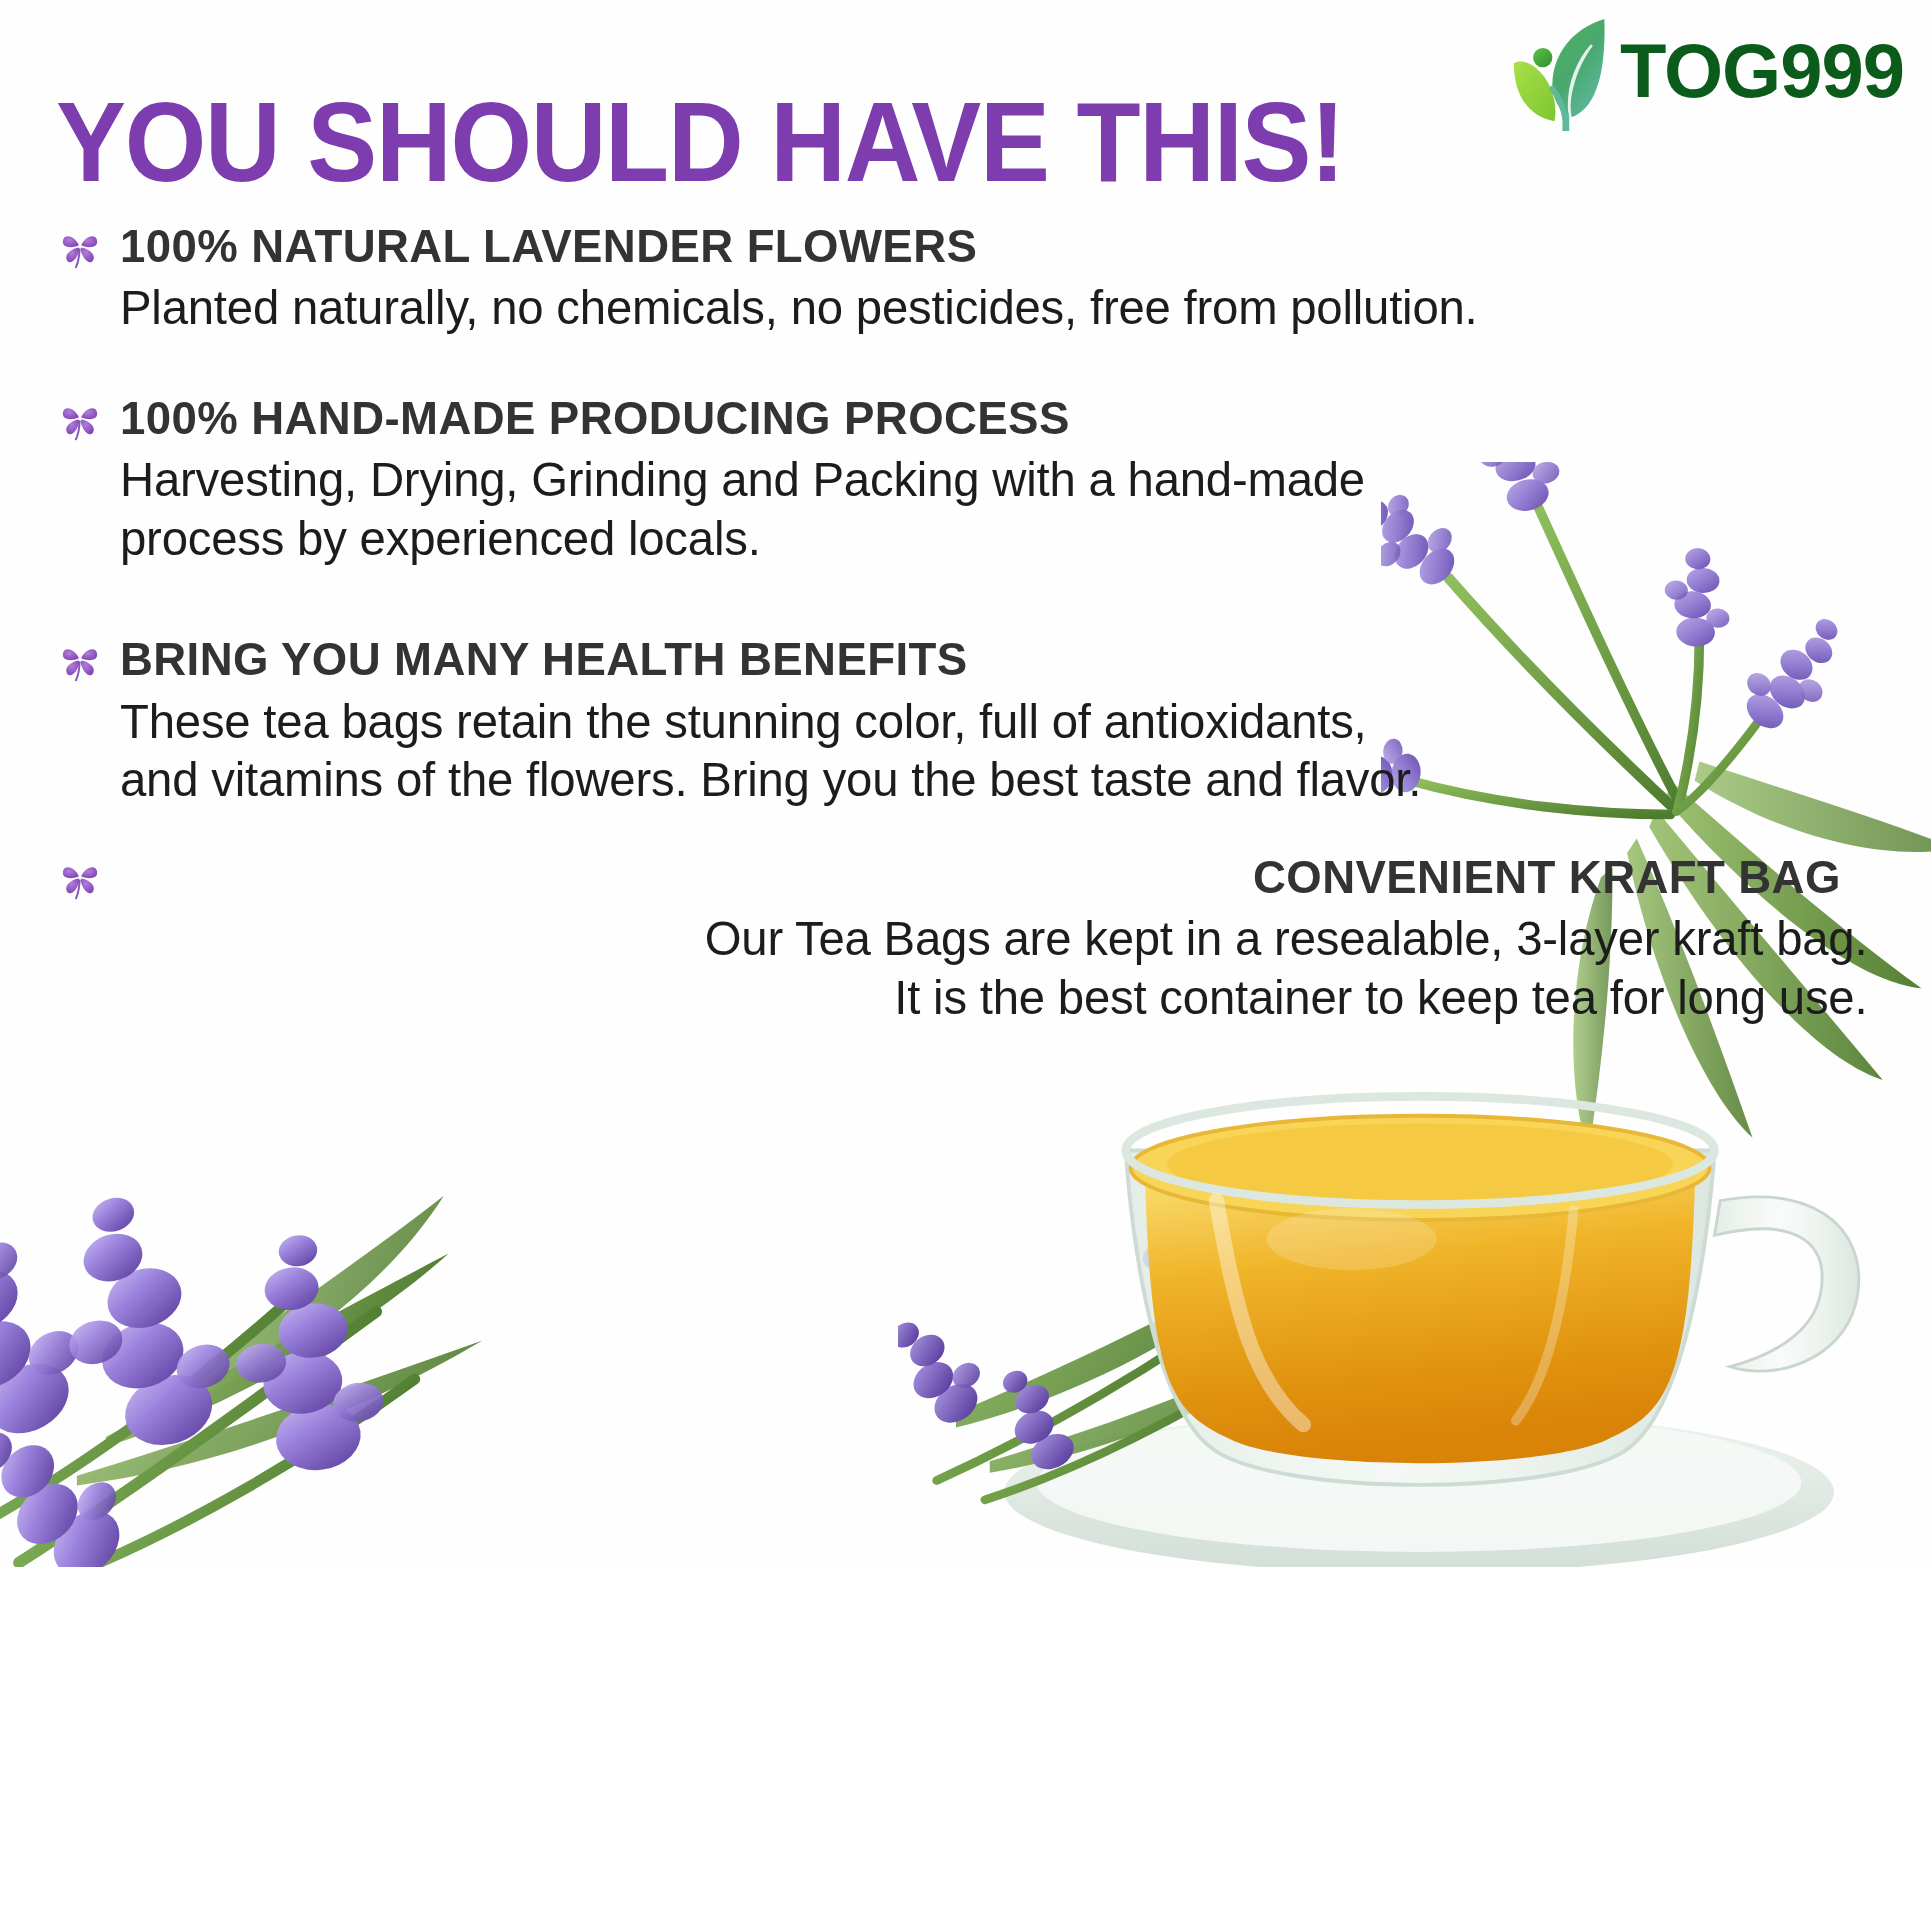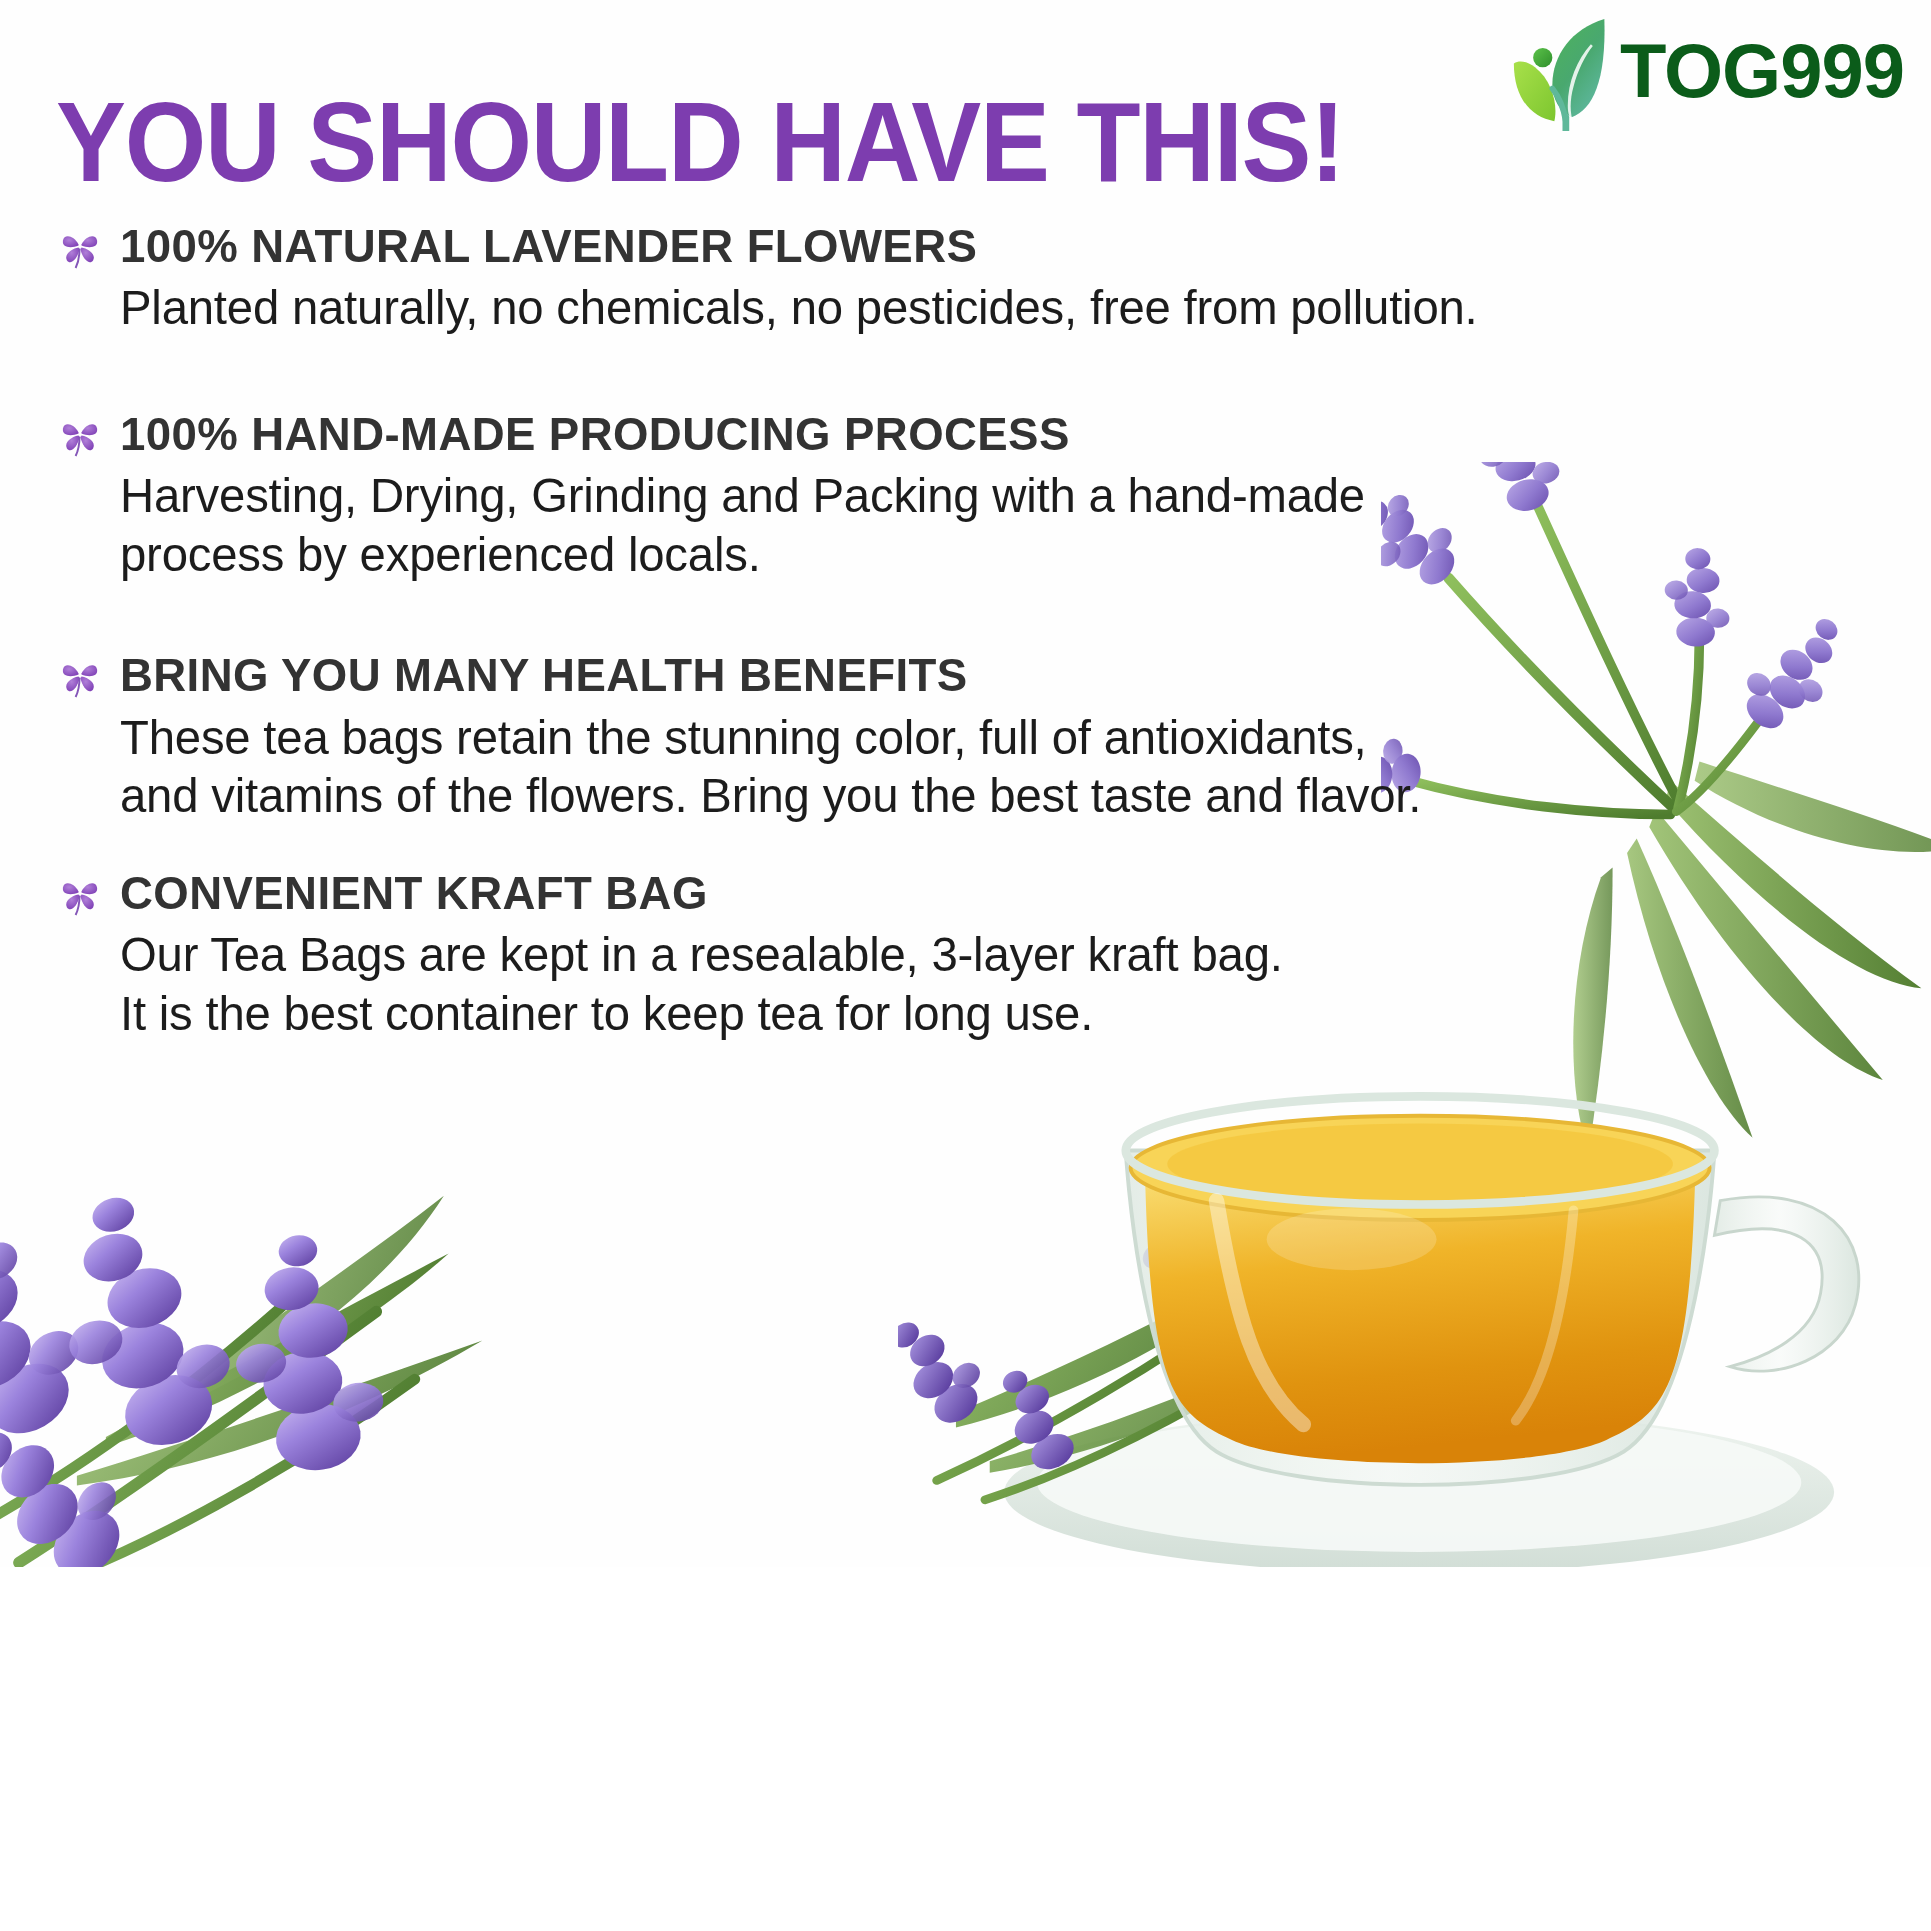--- a/index.html
+++ b/index.html
@@ -95,25 +95,25 @@
     font-weight: 400;
     color: #1c1c1c;
     line-height: 1.22;
     letter-spacing: -0.2px;
     margin-top: 6.8px;
     transform: scaleX(0.985);
     transform-origin: left top;
   }
   .feat-desc .line { display: block; white-space: nowrap; }
 
-  .feature.f1 { margin-bottom: 70px; }
+  .feature.f1 { margin-bottom: 54px; }
   .feature.f2 { margin-bottom: 65px; }
   .feature.f3 { margin-bottom: 68px; }
   .feature.f4 { margin-bottom: 41px; }
-  .feature.f5 { margin-bottom: 0; }
+  .feature.f5 { margin-bottom: 0; text-align: right; }
 
   
   .deco { position: absolute; z-index: 10; pointer-events: none; }
 
   
   .deco-lav-right { top: 462px; right: -29px; width: 579px; height: 705px; }
   
   .deco-lav-left { bottom: -15.4px; left: -39px; width: 676px; height: 425px; }
   
   .deco-tea { bottom: -9.7px; right: 9.7px; width: 1023px; height: 579px; }

